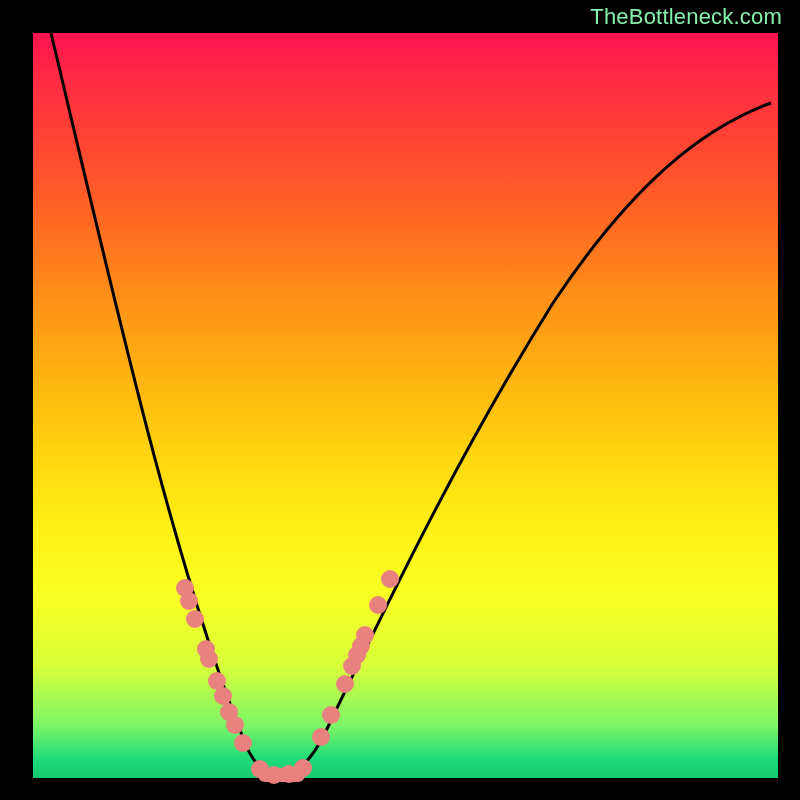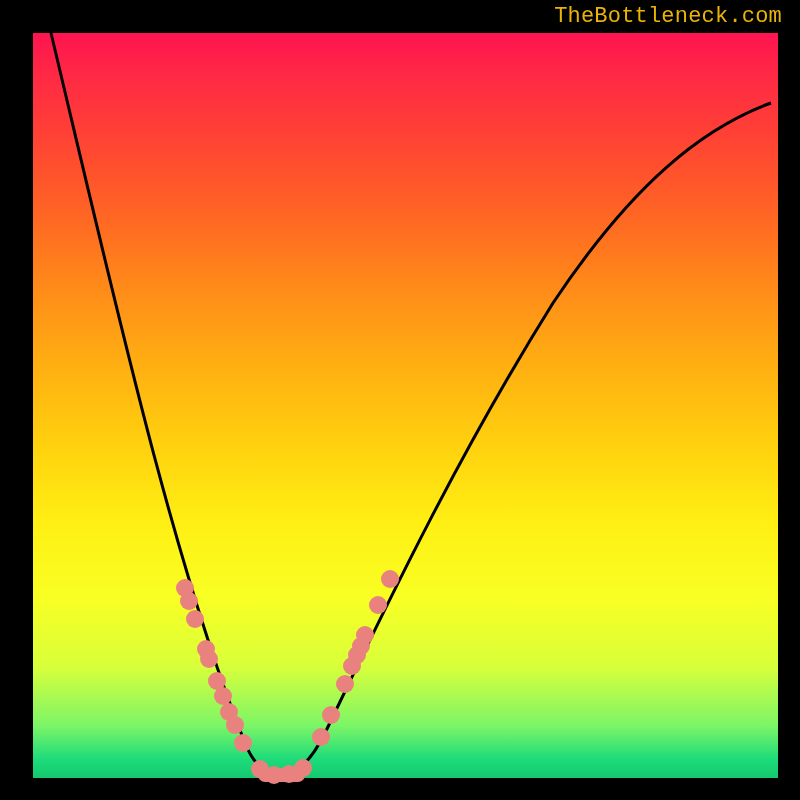--- a/index.html
+++ b/index.html
@@ -37,25 +37,24 @@
       #d8ff3a 85%,
       #7cf567 93%,
       #1ddb7a 97.5%,
       #14c96f 100%
     );
   }
   .watermark {
     position: absolute;
     top: 4px;
     right: 18px;
-    color: #eab308;
+    color: #86efac;
     font-size: 22px;
     letter-spacing: 0.2px;
     font-weight: 400;
-    font-family: Liberation Mono, monospace;
   }
   svg.curves {
     position: absolute;
     left: 0;
     top: 0;
     width: 745px;
     height: 745px;
     overflow: visible;
   }
 </style>

